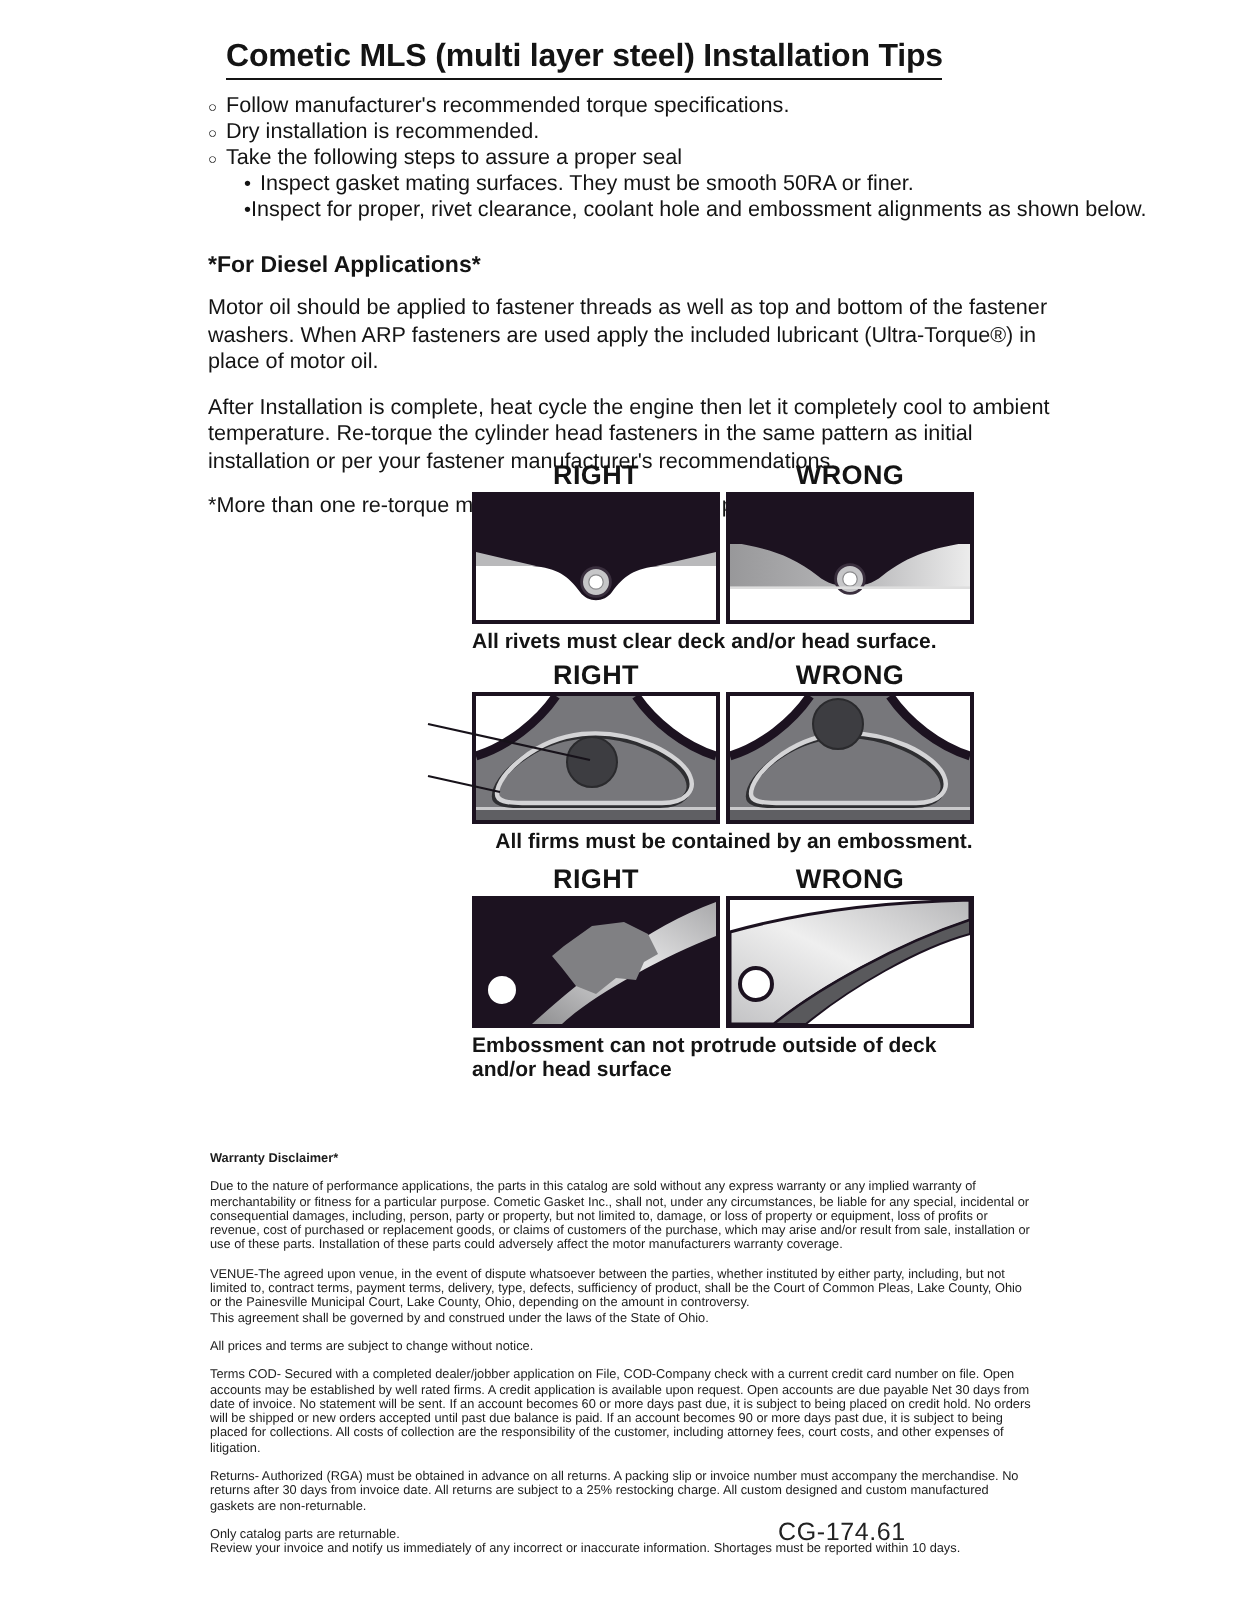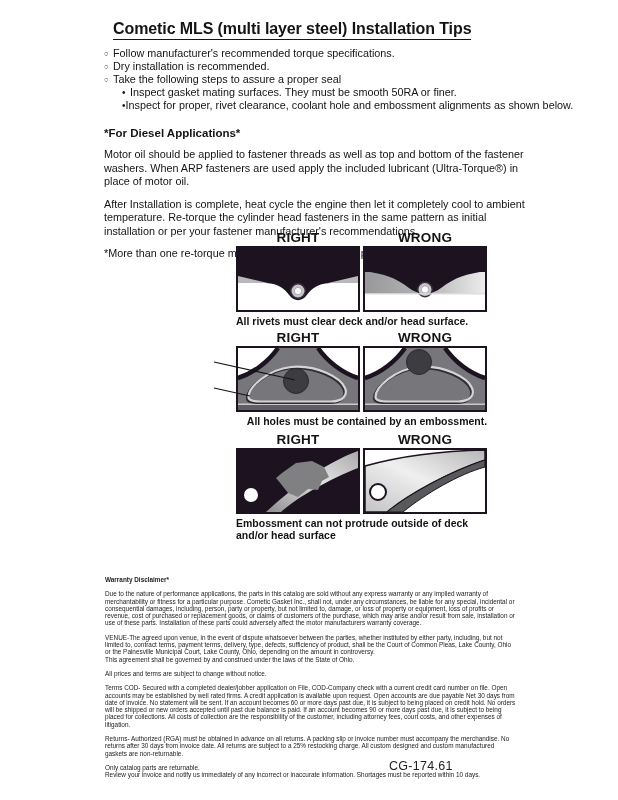--- a/index.html
+++ b/index.html
@@ -145,21 +145,21 @@
             <path d="M82,2 C91,15 106,27 122,32" fill="none" stroke="#1c1220" stroke-width="4.5"></path>
             <rect x="2" y="57.5" width="120" height="1.5" fill="#c9c9cb"></rect>
             <rect x="2" y="59" width="120" height="5" fill="#5f5f63"></rect>
             <path d="M12.5,51 C12.5,41 32,23.5 55,21 C81,18.5 105,32 109,42 C112,49 107,55.5 95,55.5 L25,55.5 C17,55.5 12.5,54.5 12.5,51 Z" fill="none" stroke="#2e2e31" stroke-width="2.6" transform="translate(-1.3,1.2)"></path>
             <path d="M12.5,51 C12.5,41 32,23.5 55,21 C81,18.5 105,32 109,42 C112,49 107,55.5 95,55.5 L25,55.5 C17,55.5 12.5,54.5 12.5,51 Z" fill="none" stroke="#d4d4d6" stroke-width="2.2"></path>
             <circle cx="56" cy="16" r="12.5" fill="#3d3d41" stroke="#2a2a2d" stroke-width="1"></circle>
             <rect x="1" y="1" width="122" height="64" fill="none" stroke="#1c1220" stroke-width="2"></rect>
           </svg>
         </div>
       </div>
-      <div class="dcaption center">All holes must be contained by an embossment.</div>
+      <div class="dcaption center">All firms must be contained by an embossment.</div>
     </div>
 
     <svg class="leader-overlay" width="618" height="348">
       <line x1="214" y1="134" x2="295" y2="152" stroke="#17121a" stroke-width="1.1"></line>
       <line x1="214" y1="160" x2="250" y2="168" stroke="#17121a" stroke-width="1.1"></line>
     </svg>
 
     <div class="dpair" style="top:204px">
       <div class="dcols">
         <div class="dcol">

